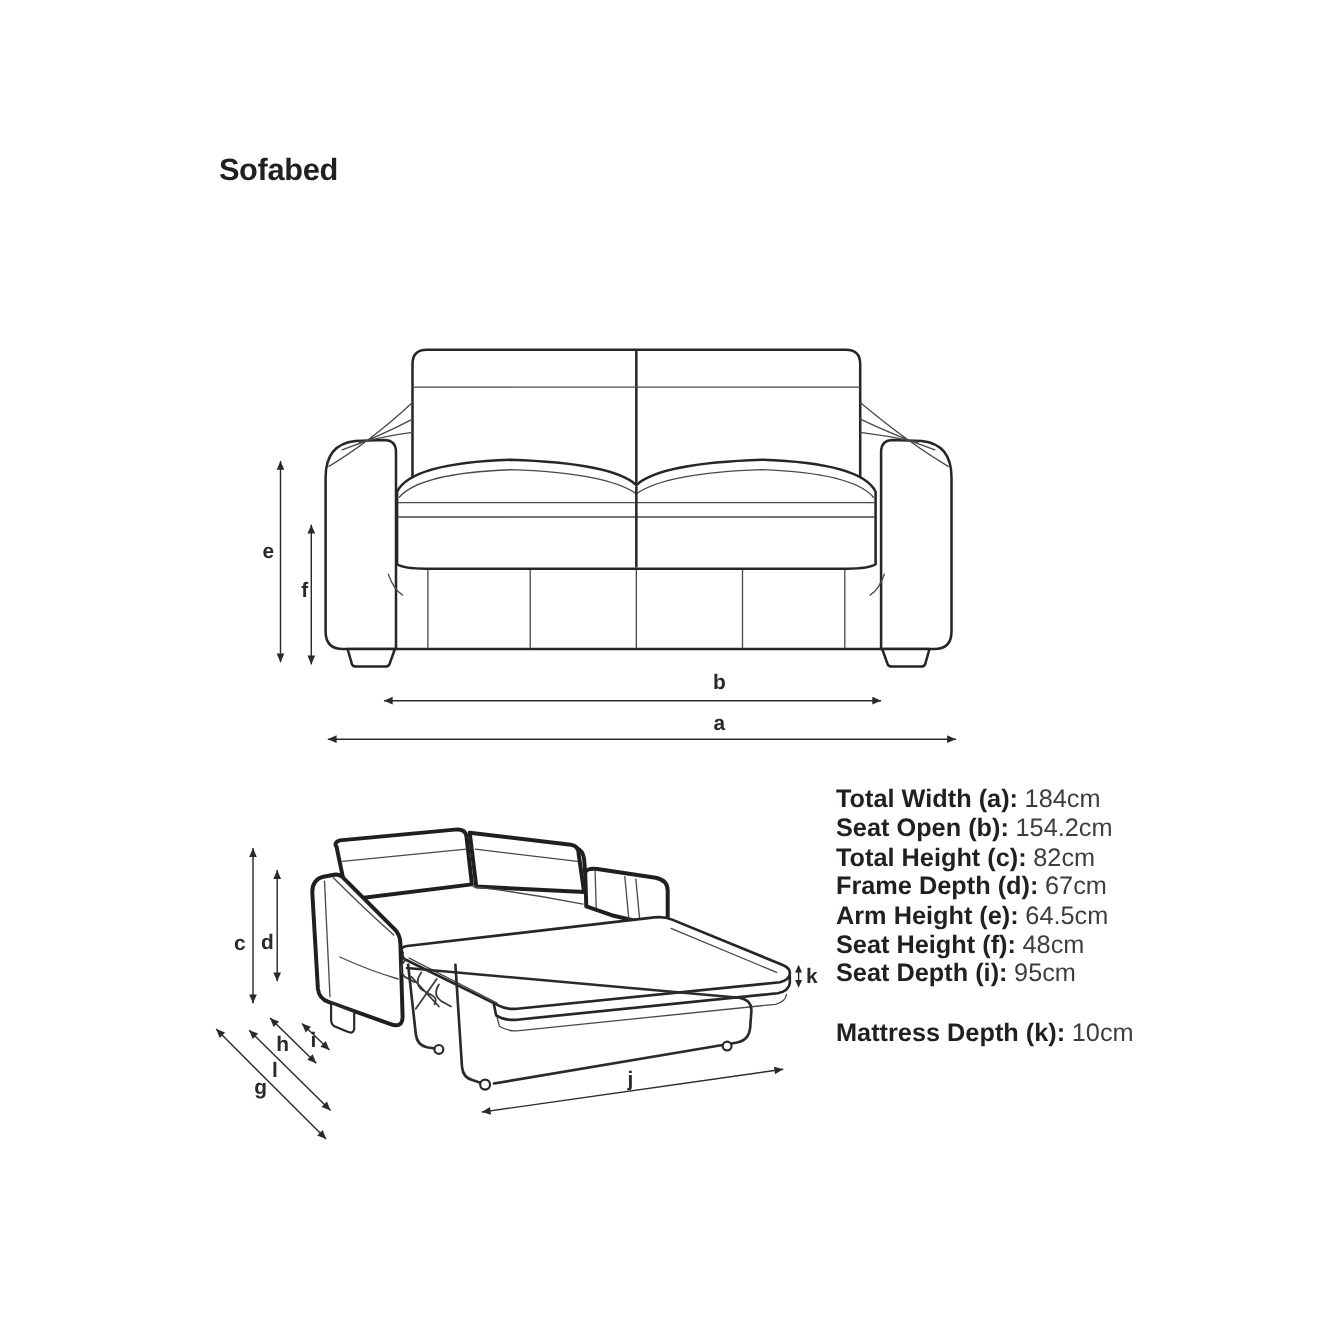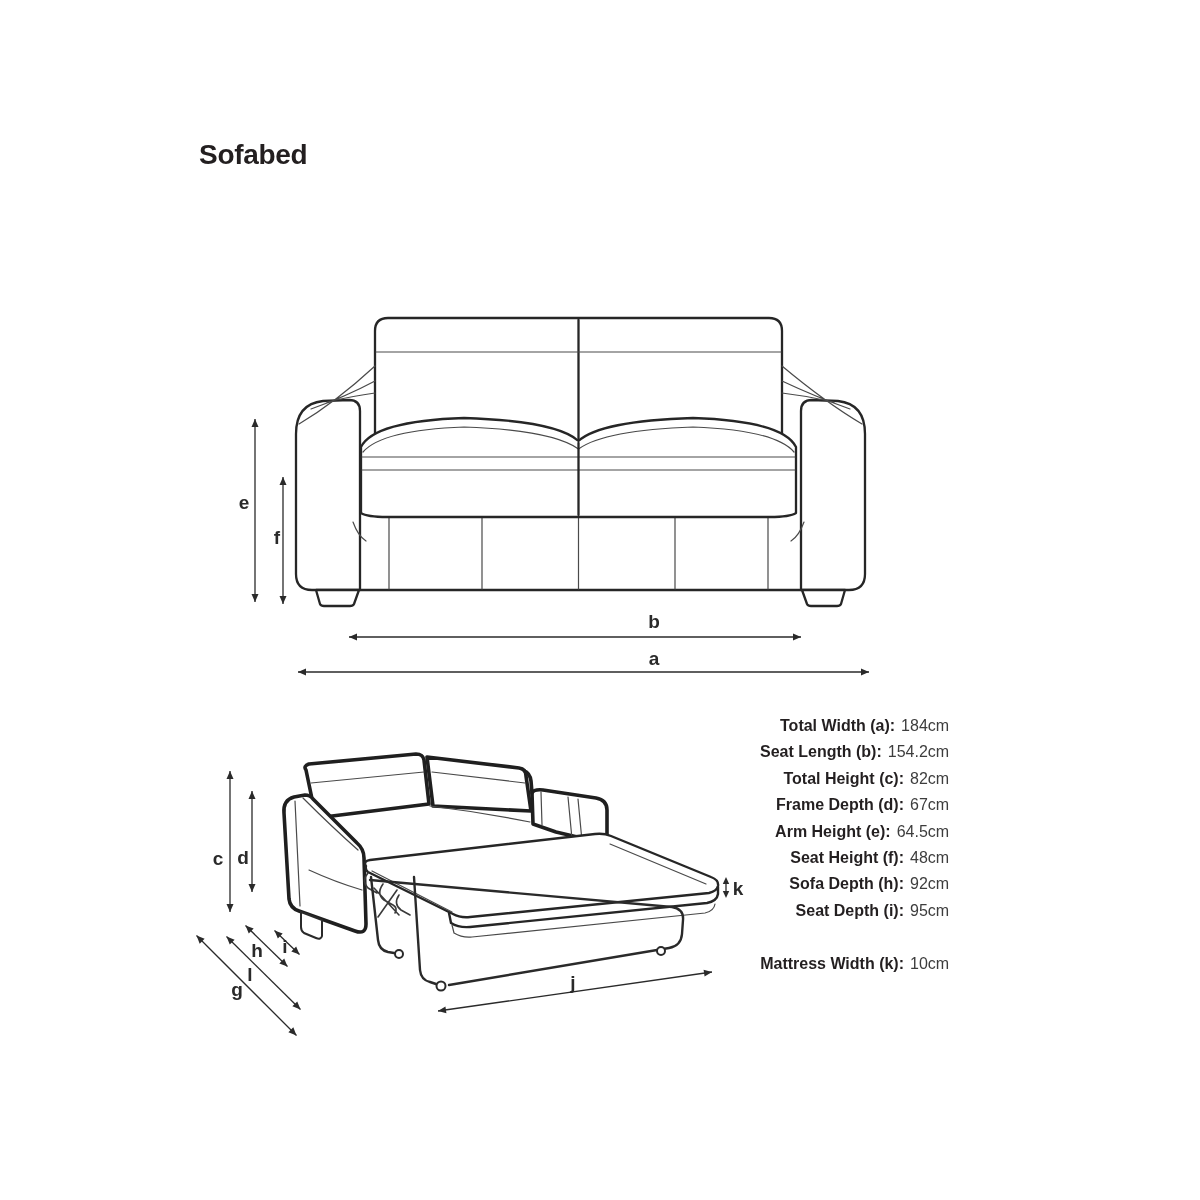--- a/index.html
+++ b/index.html
@@ -11,21 +11,21 @@
     position:absolute;left:199px;top:139px;margin:0;
     font-size:28px;font-weight:700;letter-spacing:-0.3px;color:#231f20;
   }
   svg.canvas{position:absolute;left:0;top:0;}
   .dim{
     position:absolute;transform:translate(-50%,-50%);
     font-size:19px;font-weight:700;color:#2a2a2a;line-height:1;
   }
   .specs{position:absolute;left:760px;top:713px;}
   .spec-group{margin:0 0 27px 0;}
-  .spec-row{font-size:16px;line-height:26.4px;white-space:nowrap;text-align:right;}
+  .spec-row{font-size:23px;line-height:26.4px;white-space:nowrap;}
   .spec-label{font-weight:700;color:#231f20;}
   .spec-value{font-weight:400;color:#3d3d3d;margin-left:6px;}
   
   .thick{fill:none;stroke:#262626;stroke-width:2.3;stroke-linecap:round;stroke-linejoin:round;}
   .thickfill{fill:#fff;stroke:#262626;stroke-width:2.3;stroke-linejoin:round;}
   .thin{fill:none;stroke:#4a4a4a;stroke-width:1.2;stroke-linecap:round;}
   .bold{fill:#fff;stroke:#1f1f1f;stroke-width:3.6;stroke-linejoin:round;}
   .boldline{fill:none;stroke:#1f1f1f;stroke-width:3.6;stroke-linecap:round;stroke-linejoin:round;}
   .mid{fill:#fff;stroke:#262626;stroke-width:2.4;stroke-linejoin:round;}
   .midline{fill:none;stroke:#262626;stroke-width:2.4;stroke-linecap:round;stroke-linejoin:round;}
@@ -145,41 +145,38 @@
   <span class="dim" style="left:237px;top:989px;">g</span>
   <span class="dim" style="left:573px;top:982px;">j</span>
   <span class="dim" style="left:738px;top:888px;">k</span>
 
   <div class="specs">
     <div class="spec-group">
       <div class="spec-row">
         <span class="spec-label">Total Width (a):</span><span class="spec-value">184cm</span>
       </div>
       <div class="spec-row">
-        <span class="spec-label">Seat Length (b):</span><span class="spec-value">154.2cm</span>
+        <span class="spec-label">Seat Open (b):</span><span class="spec-value">154.2cm</span>
       </div>
       <div class="spec-row">
         <span class="spec-label">Total Height (c):</span><span class="spec-value">82cm</span>
       </div>
       <div class="spec-row">
         <span class="spec-label">Frame Depth (d):</span><span class="spec-value">67cm</span>
       </div>
       <div class="spec-row">
         <span class="spec-label">Arm Height (e):</span><span class="spec-value">64.5cm</span>
       </div>
       <div class="spec-row">
         <span class="spec-label">Seat Height (f):</span><span class="spec-value">48cm</span>
       </div>
       <div class="spec-row">
-        <span class="spec-label">Sofa Depth (h):</span><span class="spec-value">92cm</span>
-      </div>
-      <div class="spec-row">
         <span class="spec-label">Seat Depth (i):</span><span class="spec-value">95cm</span>
       </div>
     </div>
     <div class="spec-group">
       <div class="spec-row">
-        <span class="spec-label">Mattress Width (k):</span><span class="spec-value">10cm</span>
+        <span class="spec-label">Mattress Depth (k):</span><span class="spec-value">10cm</span>
       </div>
     </div>
   </div>
 
 </div>
 
 </body></html>

